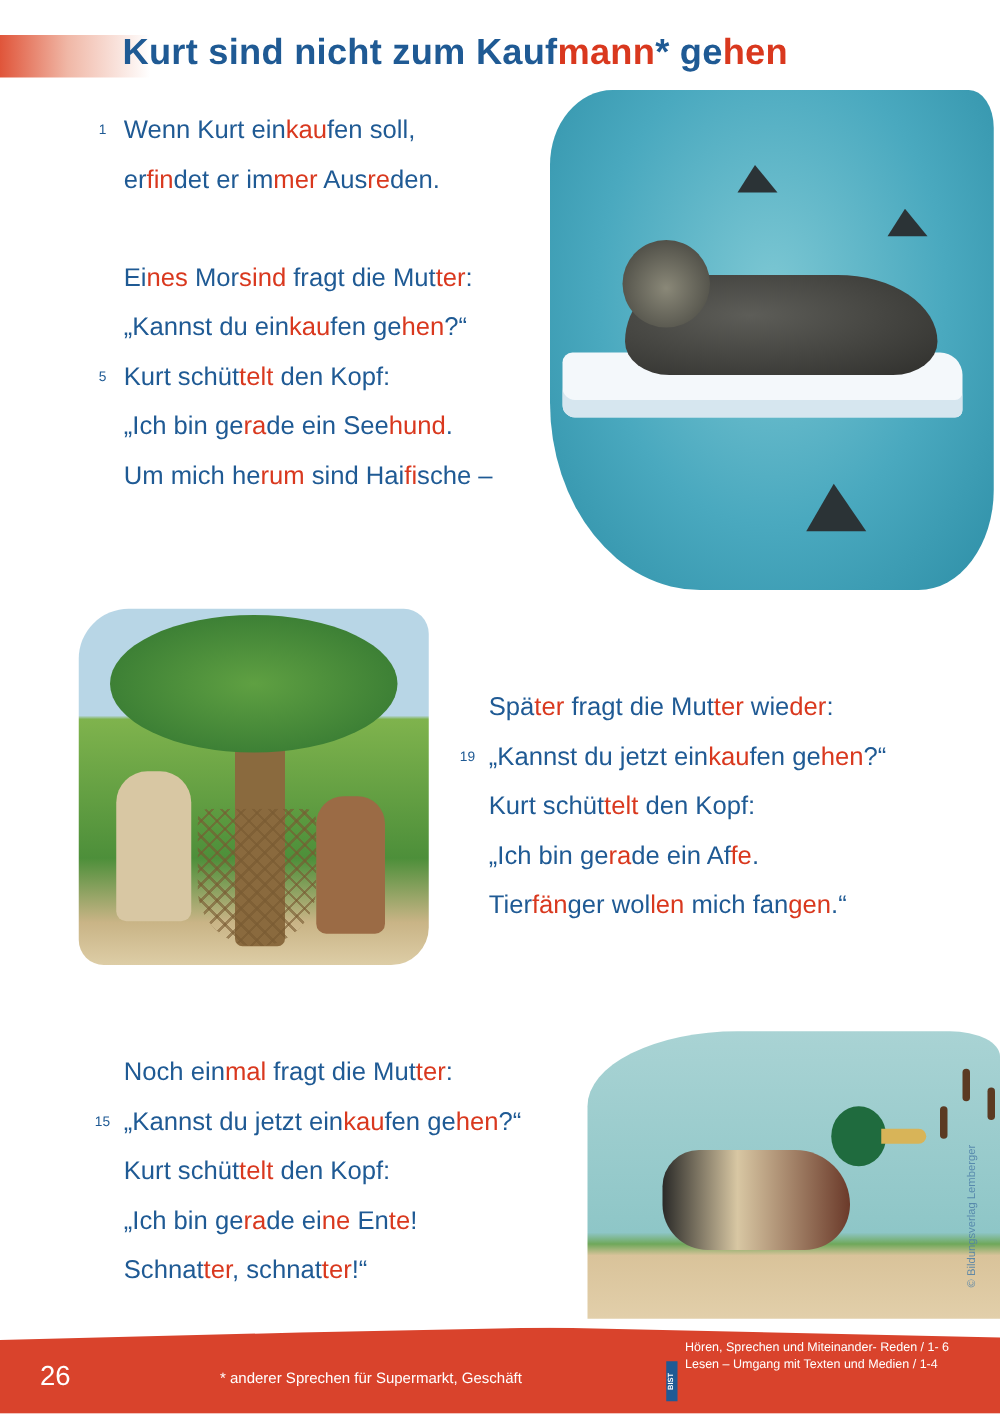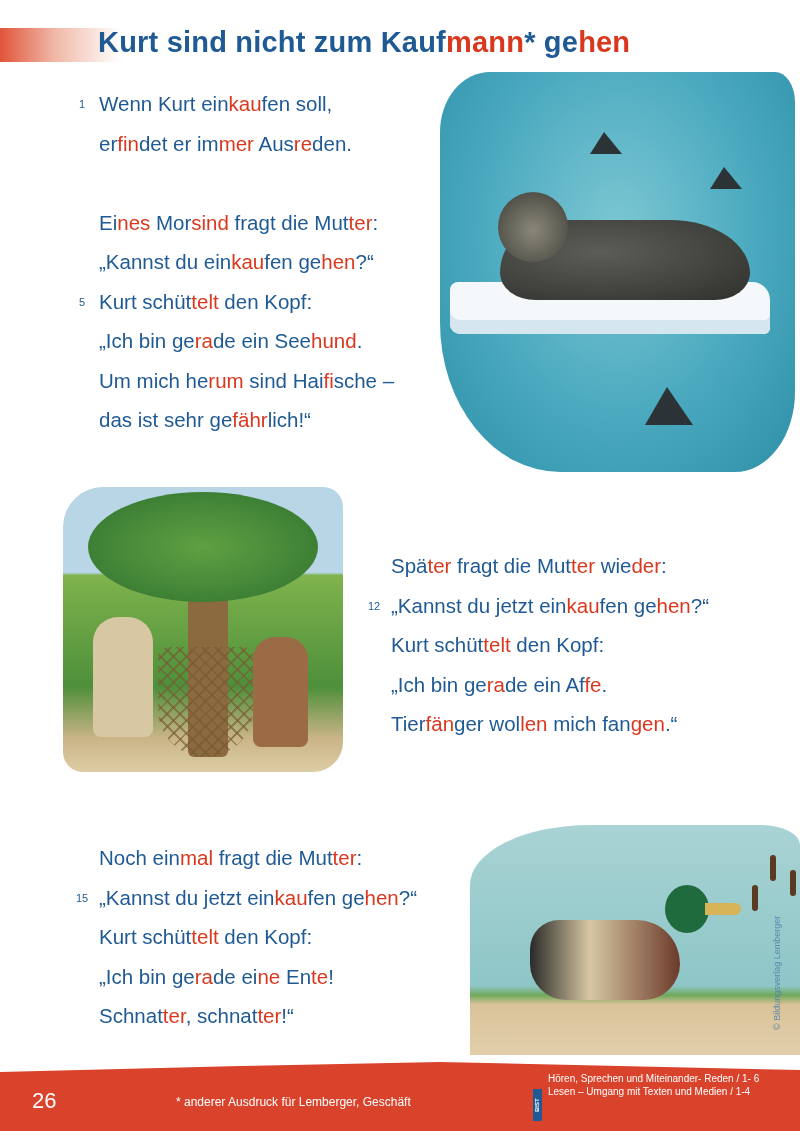--- a/index.html
+++ b/index.html
@@ -66,34 +66,33 @@
 
 <div class="block" style="left:99px;top:84px;" id="stanza1">
     <div class="line"><span class="ln">1</span><span class="">Wenn Kurt ein</span><span class="r ">kau</span><span class="">fen soll,</span></div>
     <div class="line"><span class="">er</span><span class="r ">fin</span><span class="">det er im</span><span class="r ">mer</span><span class=""> Aus</span><span class="r ">re</span><span class="">den.</span></div>
     <div class="gap"></div>
     <div class="line"><span class="">Ei</span><span class="r ">nes</span><span class=""> Mor</span><span class="r ">sind</span><span class=""> fragt die Mut</span><span class="r ">ter</span><span class="">:</span></div>
     <div class="line"><span class="">„Kannst du ein</span><span class="r ">kau</span><span class="">fen ge</span><span class="r ">hen</span><span class="">?“</span></div>
     <div class="line"><span class="ln">5</span><span class="">Kurt schüt</span><span class="r ">telt</span><span class=""> den Kopf:</span></div>
     <div class="line"><span class="">„Ich bin ge</span><span class="r ">ra</span><span class="">de ein </span><span class="b">See</span><span class="r b">hund</span><span class="">.</span></div>
     <div class="line"><span class="">Um mich he</span><span class="r ">rum</span><span class=""> sind Hai</span><span class="r ">fi</span><span class="">sche –</span></div>
-    <div class="line"><span class="">das ist sehr ge</span><span class="r ">fähr</span><span class="">lich!“</span></div>
   </div>
 
 <div class="ill jungle">
   <div class="trunk"></div>
   <div class="tree"></div>
   <div class="net"></div>
   <div class="man1"></div>
   <div class="man2"></div>
 </div>
 
 <div class="block" style="left:391px;top:546px;" id="stanza2">
     <div class="line"><span class="">Spä</span><span class="r ">ter</span><span class=""> fragt die Mut</span><span class="r ">ter</span><span class=""> wie</span><span class="r ">der</span><span class="">:</span></div>
-    <div class="line"><span class="ln">12</span><span class="">„Kannst du jetzt ein</span><span class="r ">kau</span><span class="">fen ge</span><span class="r ">hen</span><span class="">?“</span></div>
+    <div class="line"><span class="ln">19</span><span class="">„Kannst du jetzt ein</span><span class="r ">kau</span><span class="">fen ge</span><span class="r ">hen</span><span class="">?“</span></div>
     <div class="line"><span class="">Kurt schüt</span><span class="r ">telt</span><span class=""> den Kopf:</span></div>
     <div class="line"><span class="">„Ich bin ge</span><span class="r ">ra</span><span class="">de ein </span><span class="b">Af</span><span class="r b">fe</span><span class="">.</span></div>
     <div class="line"><span class="">Tier</span><span class="r ">fän</span><span class="">ger wol</span><span class="r ">len</span><span class=""> mich fan</span><span class="r ">gen</span><span class="">.“</span></div>
   </div>
 
 <div class="block" style="left:99px;top:838px;" id="stanza3">
     <div class="line"><span class="">Noch ein</span><span class="r ">mal</span><span class=""> fragt die Mut</span><span class="r ">ter</span><span class="">:</span></div>
     <div class="line"><span class="ln">15</span><span class="">„Kannst du jetzt ein</span><span class="r ">kau</span><span class="">fen ge</span><span class="r ">hen</span><span class="">?“</span></div>
     <div class="line"><span class="">Kurt schüt</span><span class="r ">telt</span><span class=""> den Kopf:</span></div>
     <div class="line"><span class="">„Ich bin ge</span><span class="r ">ra</span><span class="">de ei</span><span class="r ">ne</span><span class=""> </span><span class="b">En</span><span class="r b">te</span><span class="">!</span></div>
@@ -106,18 +105,18 @@
   <div class="beak"></div>
   <div class="reed" style="left:300px;top:30px;"></div>
   <div class="reed" style="left:320px;top:45px;"></div>
   <div class="reed" style="left:282px;top:60px;"></div>
 </div>
 
 <div class="credit">© Bildungsverlag Lemberger</div>
 
 <div class="footer"></div>
 <div class="pageno">26</div>
-<div class="footnote">* anderer Ausdruck für Lemberger, Geschäft</div>
+<div class="footnote">* anderer Sprechen für Supermarkt, Geschäft</div>
 <div class="bist">BIST</div>
 <div class="standards">
   <div>Hören, Sprechen und Miteinander- Reden / 1- 6</div>
   <div>Lesen – Umgang mit Texten und Medien / 1-4</div>
 </div>
 
 </body></html>

